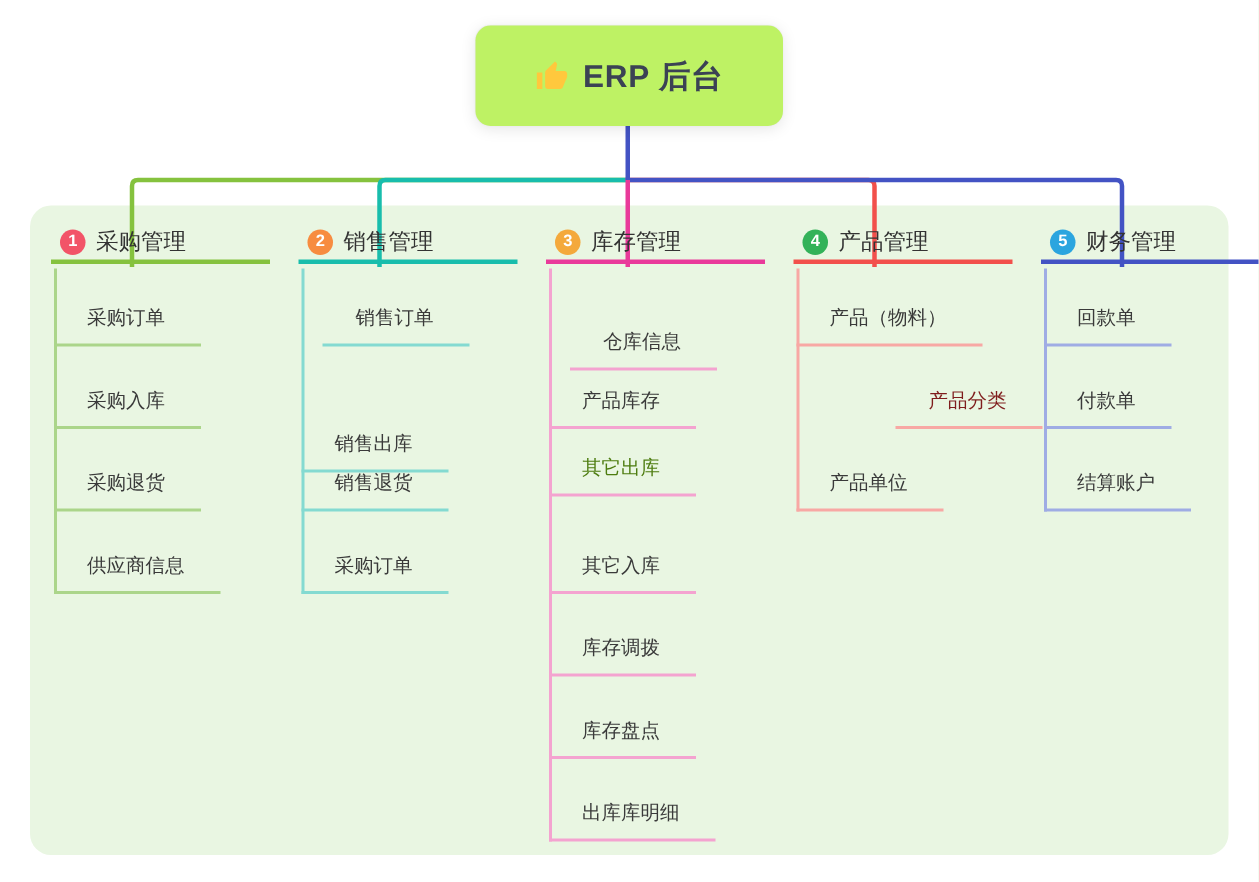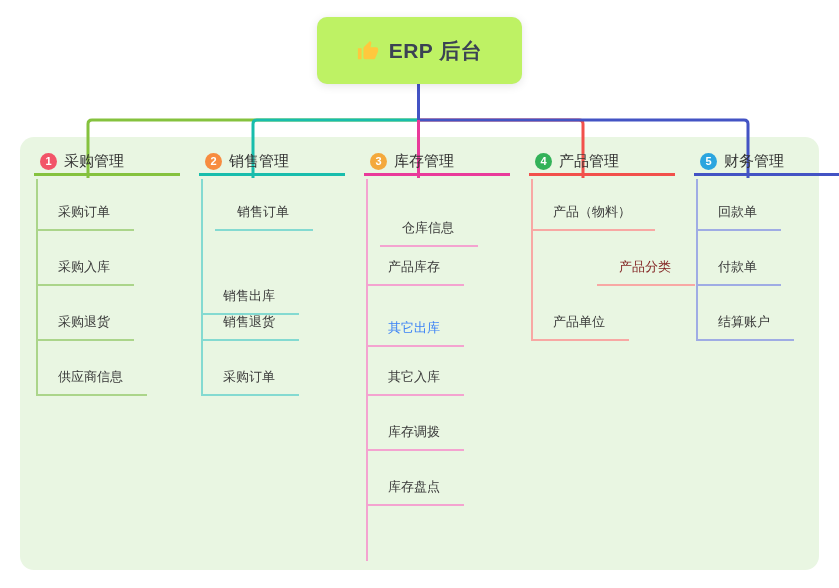--- a/index.html
+++ b/index.html
@@ -77,24 +77,25 @@
     <div class="leaf" style="left: 201px; top: 258px; border-bottom: 2px solid rgb(132, 218, 209); color: rgb(58, 58, 58); margin-top: 29px;">销售出库</div>
     <div class="leaf" style="left: 201px; top: 313px; border-bottom: 2px solid rgb(132, 218, 209); color: rgb(58, 58, 58);">销售退货</div>
     <div class="leaf" style="left: 201px; top: 368px; border-bottom: 2px solid rgb(132, 218, 209); color: rgb(58, 58, 58);">采购订单</div>
     <div class="branch-title" style="left: 364px; top: 150px; width: 146px; border-bottom: 3px solid rgb(233, 58, 154);">
     <span class="badge" style="background: rgb(244, 169, 60);">3</span>
     <span class="branch-label">库存管理</span>
   </div>
     <div class="tree-line" style="left: 366px; top: 179px; height: 382px; background: rgb(244, 163, 208);"></div>
     <div class="leaf" style="left: 380px; top: 203px; border-bottom: 2px solid rgb(244, 163, 208); color: rgb(58, 58, 58); margin-top: 16px;">仓库信息</div>
     <div class="leaf" style="left: 366px; top: 258px; border-bottom: 2px solid rgb(244, 163, 208); color: rgb(58, 58, 58);">产品库存</div>
-    <div class="leaf" style="left: 366px; top: 319px; border-bottom: 2px solid rgb(244, 163, 208); color: #3b82f6;">其它出库</div>
+    <div class="leaf" style="left: 366px; top: 303px; border-bottom: 2px solid rgb(244, 163, 208); color: #4d7c0f;">其它出库</div>
     <div class="leaf" style="left: 366px; top: 368px; border-bottom: 2px solid rgb(244, 163, 208); color: rgb(58, 58, 58);">其它入库</div>
     <div class="leaf" style="left: 366px; top: 423px; border-bottom: 2px solid rgb(244, 163, 208); color: rgb(58, 58, 58);">库存调拨</div>
     <div class="leaf" style="left: 366px; top: 478px; border-bottom: 2px solid rgb(244, 163, 208); color: rgb(58, 58, 58);">库存盘点</div>
+    <div class="leaf" style="left: 366px; top: 533px; border-bottom: 2px solid rgb(244, 163, 208); color: rgb(58, 58, 58);">出库库明细</div>
     <div class="branch-title" style="left: 529px; top: 150px; width: 146px; border-bottom: 3px solid rgb(242, 80, 75);">
     <span class="badge" style="background: rgb(51, 178, 89);">4</span>
     <span class="branch-label">产品管理</span>
   </div>
     <div class="tree-line" style="left: 531px; top: 179px; height: 162px; background: rgb(248, 168, 164);"></div>
     <div class="leaf" style="left: 531px; top: 203px; border-bottom: 2px solid rgb(248, 168, 164); color: rgb(58, 58, 58);">产品（物料）</div>
     <div class="leaf" style="left: 551px; top: 258px; border-bottom: 2px solid rgb(248, 168, 164); color: #7f1d1d; margin-left: 46px;">产品分类</div>
     <div class="leaf" style="left: 531px; top: 313px; border-bottom: 2px solid rgb(248, 168, 164); color: rgb(58, 58, 58);">产品单位</div>
     <div class="branch-title" style="left: 694px; top: 150px; width: 146px; border-bottom: 3px solid rgb(67, 83, 196);">
     <span class="badge" style="background: rgb(43, 165, 223);">5</span>

